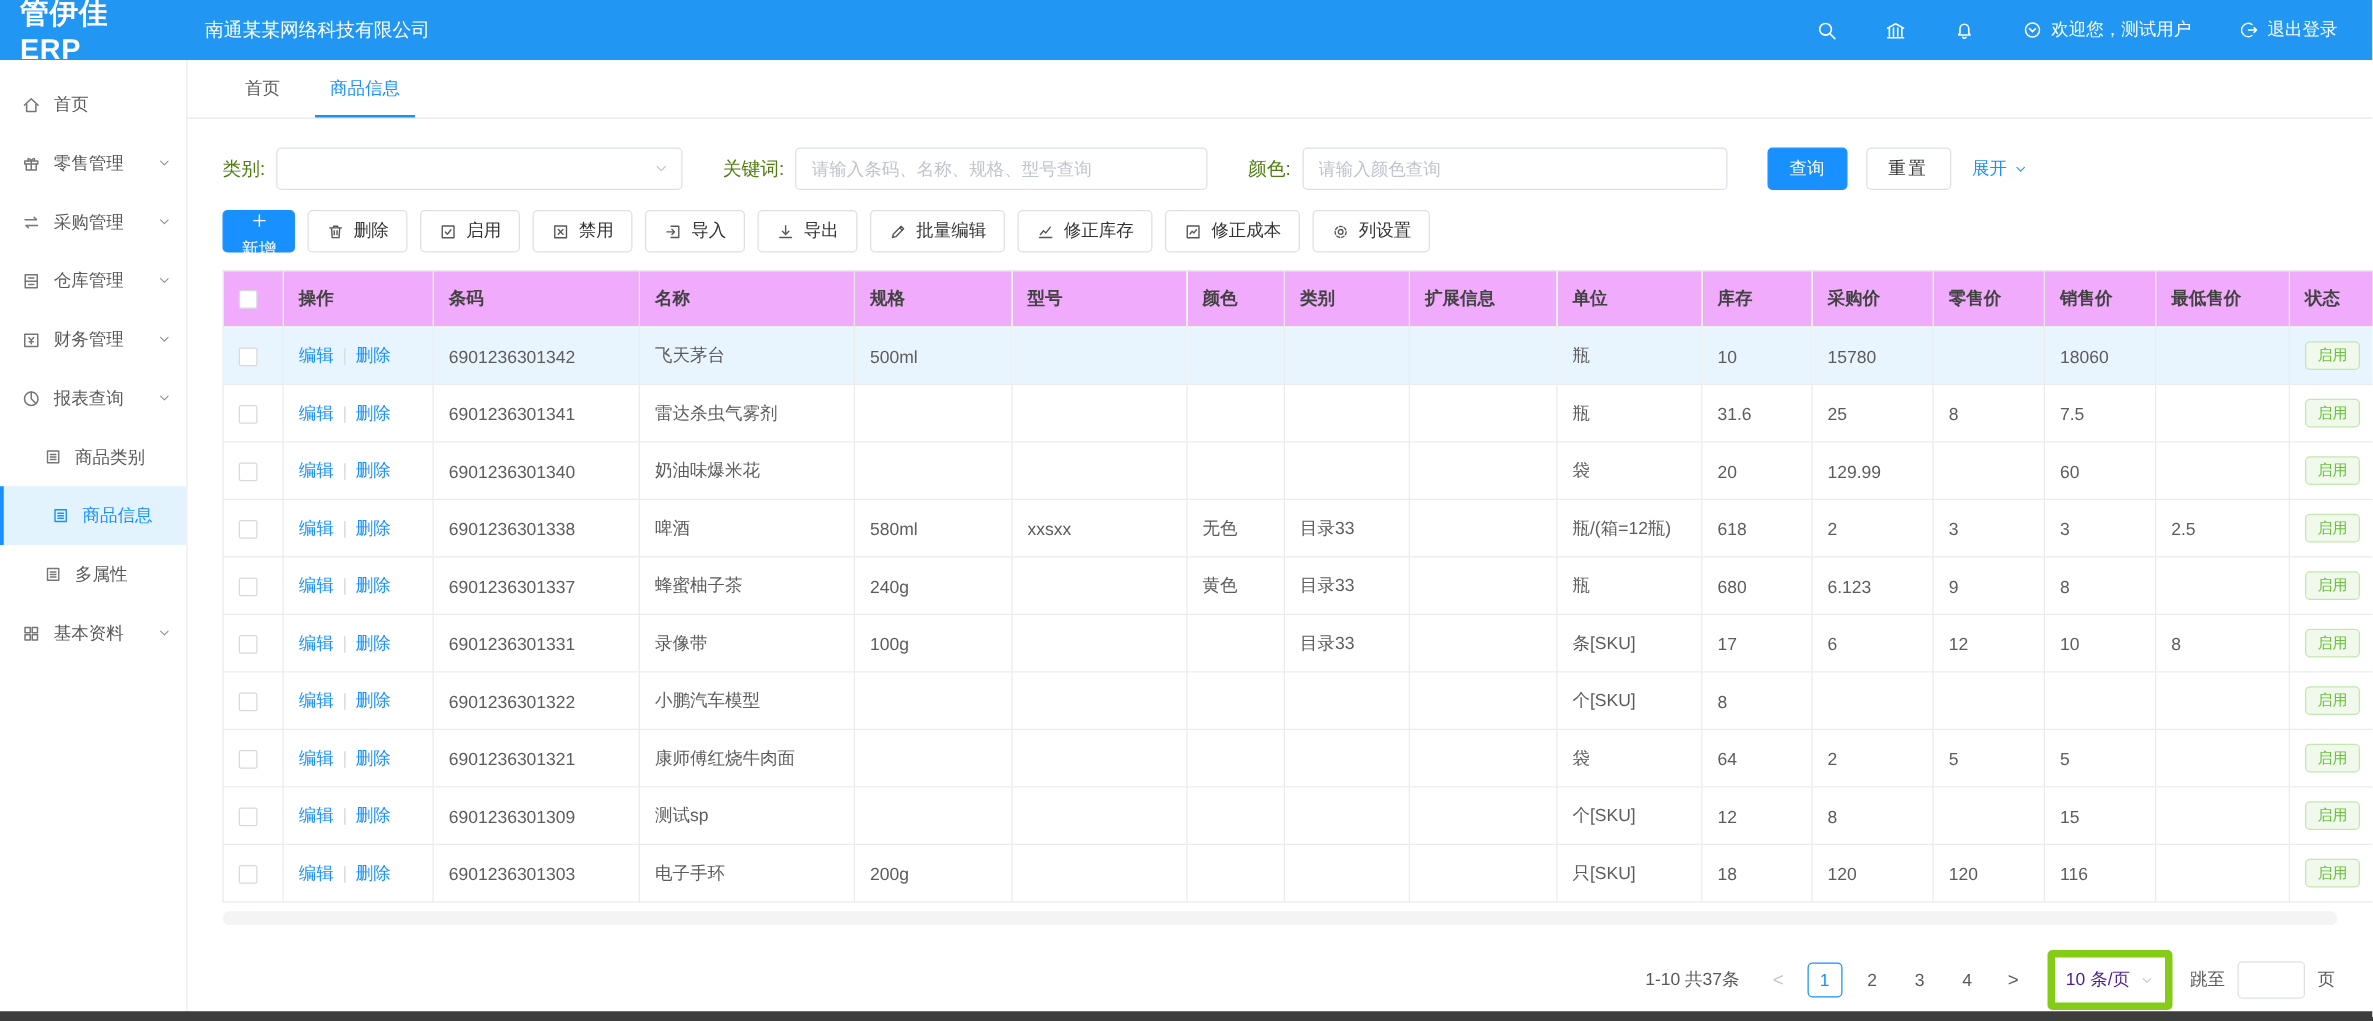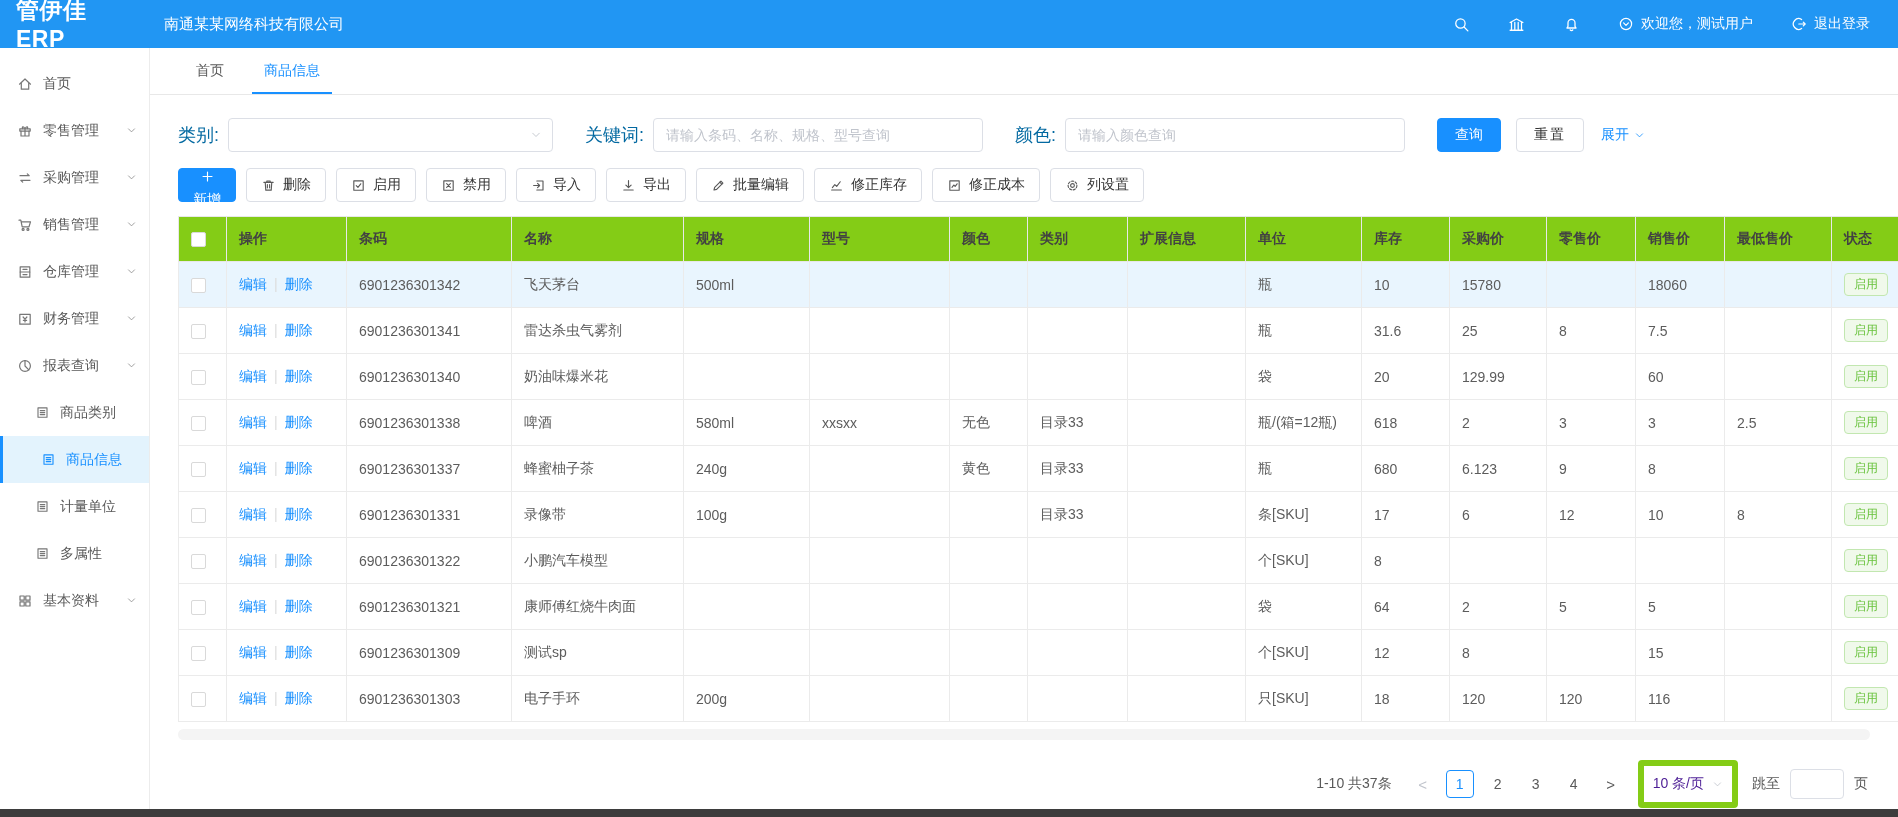--- a/index.html
+++ b/index.html
@@ -33,21 +33,21 @@
   .menu-sub.selected { background:#e3f3fd; color:#1890ff; border-left:3px solid #1890ff; padding-left:38px; }
   .menu-sub.selected .mi svg { color:#1890ff; }
   .main { flex:1; min-width:0; display:flex; flex-direction:column; }
   
   .tabs { height:47px; border-bottom:1px solid #e8e8e8; display:flex; align-items:stretch; padding-left:26px; flex:none; }
   .tab { display:flex; align-items:center; padding:0 20px; font-size:14px; color:#595959; cursor:pointer; position:relative; }
   .tab.active { color:#1890ff; }
   .tab.active::after { content:""; position:absolute; left:8px; right:8px; bottom:0; height:2px; background:#1890ff; }
   
   .filter-row { display:flex; align-items:center; padding:23px 28px 13px; flex:none; }
-  .f-label { font-size:18px; color:#0369a1; margin-right:9px; white-space:nowrap;text-align:right; }
+  .f-label { font-size:15px; color:#4d7c0f; margin-right:9px; white-space:nowrap;text-align:right; }
   .select-box { width:325px; height:34px; border:1px solid #dcdfe6; border-radius:4px; background:#fff;
     display:flex; align-items:center; justify-content:flex-end; padding:0 10px; margin-right:32px; cursor:pointer; }
   .select-box svg { width:12px; height:12px; color:#c0c4cc; }
   .text-input { height:34px; border:1px solid #dcdfe6; border-radius:4px; padding:0 12px; font-size:14px;
     color:#333; outline:none; margin-right:32px; }
   .text-input::placeholder { color:#c0c4cc; }
   .kw-input { width:330px; }
   .color-input { width:340px; }
   .btn { height:34px; border-radius:4px; font-size:14px; cursor:pointer; font-family:inherit; }
   .btn-primary { background:#1890ff; border:1px solid #1890ff; color:#fff; padding:0 17px; margin-right:15px; }
@@ -57,21 +57,21 @@
   
   .toolbar { display:flex; gap:10px; padding:3px 28px 14px; flex:none; }
   .tbtn { height:34px; display:inline-flex; align-items:center; gap:7px; padding:0 14px; background:#fff;
     border:1px solid #dcdfe6; border-radius:4px; font-size:14px; color:#333; cursor:pointer; font-family:inherit; }
   .tbtn svg { width:15px; height:15px; color:#595959; }
   .tbtn.primary { background:#1890ff; border-color:#1890ff; color:#fff;flex-direction:column; }
   .tbtn.primary svg { color:#fff; }
   
   .table-wrap { margin:0 28px; flex:none; }
   table { width:100%; border-collapse:collapse; table-layout:fixed; font-size:14px; }
-  th { background:#84cc16; height:45px; font-weight:bold; color:#424242; text-align:left; padding:4px 12px;
+  th { background:#f0abfc; height:45px; font-weight:bold; color:#424242; text-align:left; padding:4px 12px;
     border:1px solid #e8e8e8; white-space:nowrap; overflow:hidden;margin-left:12px; }
   td { height:46px; color:#5c5c5c; padding:0 12px; border:1px solid #ebebeb; white-space:nowrap; overflow:hidden; text-overflow:ellipsis; background:#fff; }
   tr.highlight td { background:#e9f5fe; }
   .checkbox { display:inline-block; width:15px; height:15px; border:1px solid #d9d9d9; border-radius:2px; background:#fff; cursor:pointer; vertical-align:middle; }
   .link { color:#1890ff; cursor:pointer; }
   .link-sep { color:#dcdcdc; margin:0 7px; }
   .badge-enable { display:inline-block; padding:3px 9px; font-size:12px; color:#67c23a; background:#f0f9eb;
     border:1px solid #c2e7b0; border-radius:4px; line-height:1.3; }
   .scroll-strip { height:11px; background:#f4f4f4; border-radius:6px; margin:7px 28px 0; flex:none; }
   
@@ -168,35 +168,20 @@
         <span class="ml">采购管理</span>
         <span class="chev">
           <svg viewBox="0 0 16 16" fill="none" stroke="currentColor" stroke-width="1.2" stroke-linecap="round" stroke-linejoin="round">
             <path d="m3.6 5.6 4.4 4.4 4.4-4.4"></path>
           </svg>
         </span>
       </div>
       <div class="menu-item">
         <span class="mi">
           <svg viewBox="0 0 16 16" fill="none" stroke="currentColor" stroke-width="1.2" stroke-linecap="round" stroke-linejoin="round">
-            <path d="M2 3.2h1.8l1.4 6.6h6.8l1.5-4.9H4.3"></path>
-            <circle cx="6.1" cy="12.4" r="1"></circle>
-            <circle cx="10.9" cy="12.4" r="1"></circle>
-          </svg>
-        </span>
-        <span class="ml">销售管理</span>
-        <span class="chev">
-          <svg viewBox="0 0 16 16" fill="none" stroke="currentColor" stroke-width="1.2" stroke-linecap="round" stroke-linejoin="round">
-            <path d="m3.6 5.6 4.4 4.4 4.4-4.4"></path>
-          </svg>
-        </span>
-      </div>
-      <div class="menu-item">
-        <span class="mi">
-          <svg viewBox="0 0 16 16" fill="none" stroke="currentColor" stroke-width="1.2" stroke-linecap="round" stroke-linejoin="round">
             <rect x="3.2" y="2.8" width="9.6" height="10.4"></rect>
             <path d="M3.2 8h9.6M6 5.4h4M6 10.6h4"></path>
           </svg>
         </span>
         <span class="ml">仓库管理</span>
         <span class="chev">
           <svg viewBox="0 0 16 16" fill="none" stroke="currentColor" stroke-width="1.2" stroke-linecap="round" stroke-linejoin="round">
             <path d="m3.6 5.6 4.4 4.4 4.4-4.4"></path>
           </svg>
         </span>
@@ -239,29 +224,20 @@
         <span class="ml">商品类别</span>
       </div>
       <div class="menu-sub selected">
         <span class="mi">
           <svg viewBox="0 0 16 16" fill="none" stroke="currentColor" stroke-width="1.2" stroke-linecap="round" stroke-linejoin="round">
             <rect x="3.2" y="3" width="9.6" height="10"></rect>
             <path d="M5.6 6h4.8M5.6 8.1h4.8M5.6 10.2h4.8"></path>
           </svg>
         </span>
         <span class="ml">商品信息</span>
-      </div>
-      <div class="menu-sub">
-        <span class="mi">
-          <svg viewBox="0 0 16 16" fill="none" stroke="currentColor" stroke-width="1.2" stroke-linecap="round" stroke-linejoin="round">
-            <rect x="3.2" y="3" width="9.6" height="10"></rect>
-            <path d="M5.6 6h4.8M5.6 8.1h4.8M5.6 10.2h4.8"></path>
-          </svg>
-        </span>
-        <span class="ml">计量单位</span>
       </div>
       <div class="menu-sub">
         <span class="mi">
           <svg viewBox="0 0 16 16" fill="none" stroke="currentColor" stroke-width="1.2" stroke-linecap="round" stroke-linejoin="round">
             <rect x="3.2" y="3" width="9.6" height="10"></rect>
             <path d="M5.6 6h4.8M5.6 8.1h4.8M5.6 10.2h4.8"></path>
           </svg>
         </span>
         <span class="ml">多属性</span>
       </div>

